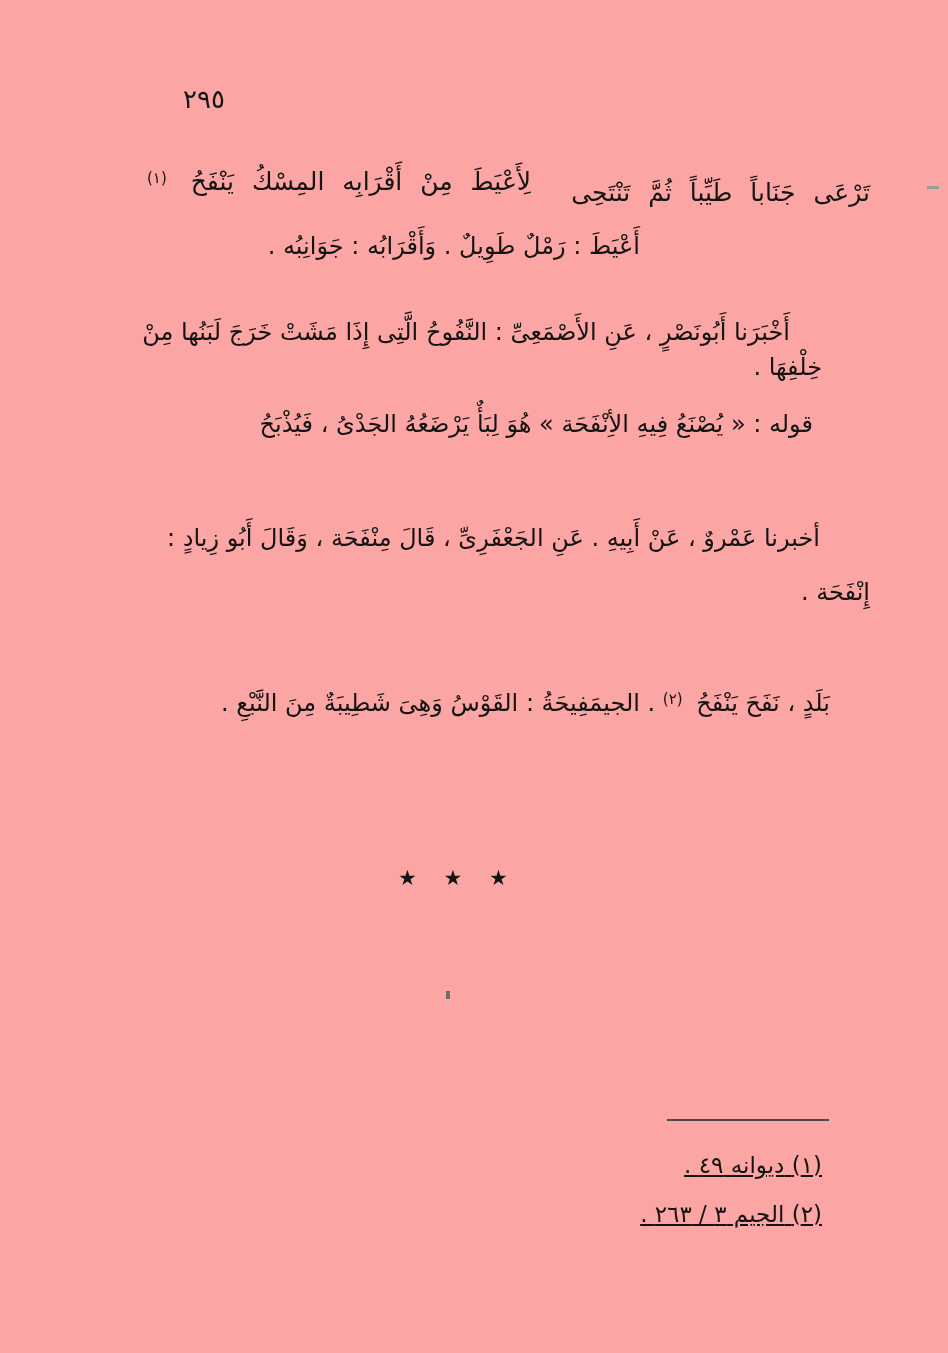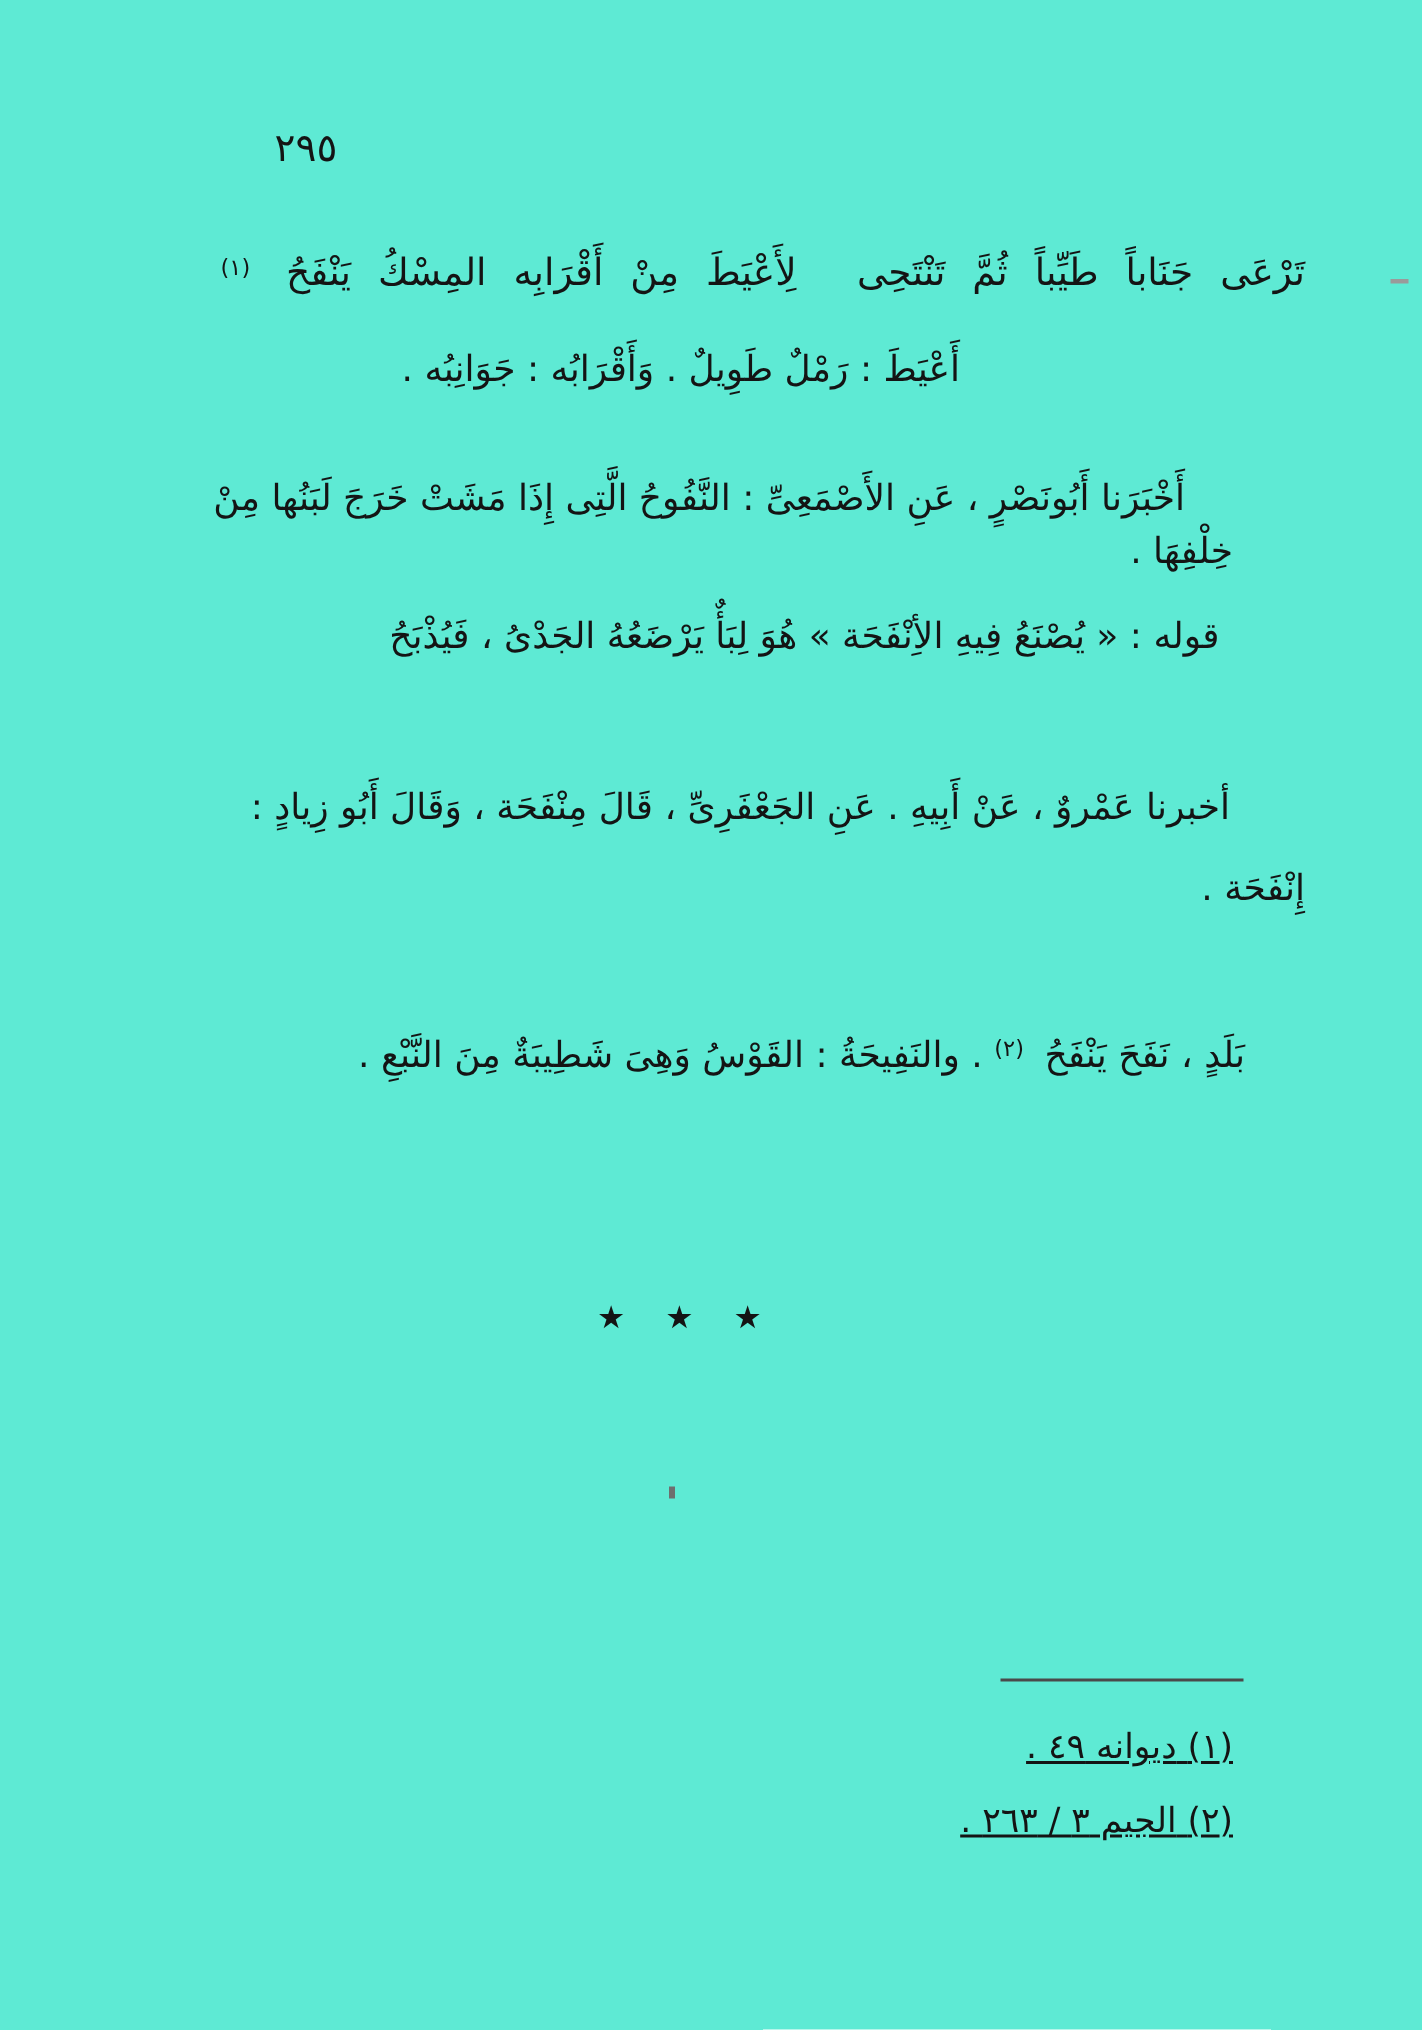--- a/index.html
+++ b/index.html
@@ -4,21 +4,21 @@
 <style>
   html, body {
     margin: 0;
     padding: 0;
     background: #ffffff;
   }
   .page {
     position: relative;
     width: 948px;
     height: 1353px;
-    background: #5eead4;
+    background: #fca5a5;
     font-family: "DejaVu Sans", sans-serif;
     color: #141414;
     direction: rtl;
     overflow: hidden;
   }
   .line {
     position: absolute;
     white-space: nowrap;
     font-size: 24px;
     line-height: 1.55;
@@ -27,21 +27,21 @@
     position: absolute;
     left: 183px;
     top: 84px;
     font-size: 26px;
     direction: rtl;
   }
   .verse {
     font-size: 25px;
     word-spacing: 10px;
   }
-  .hemistich-right { right: 78px; top: 163px; text-align: center; }
+  .hemistich-right { right: 78px; top: 174px; text-align: center; }
   .hemistich-left  { left: 147px; top: 163px; }
   .fn-ref {
     font-size: 15px;
     vertical-align: 7px;
     word-spacing: 0;
     margin-right: 6px;
   }
   .gloss  { right: 308px; top: 228px; }
   .p1l1   { right: 158px; top: 294px; margin-top: 20px; }
   .p1l2   { right: 126px; top: 349px; }
@@ -117,21 +117,21 @@
   <div class="line p1l2">خِلْفِهَا .</div>
 
   <div class="line p2l1">قوله : « يُصْنَعُ فِيهِ الأِنْفَحَة » هُوَ لِبَأٌ يَرْضَعُهُ الجَدْىُ ، فَيُذْبَحُ</div>
 
   <div class="line p3l1">أخبرنا عَمْروٌ ، عَنْ أَبِيهِ . عَنِ الجَعْفَرِىِّ ، قَالَ مِنْفَحَة ، وَقَالَ أَبُو زِيادٍ :</div>
   <div class="line p3l2">إِنْفَحَة .</div>
 
   <div class="line p4l2">
     <span>بَلَدٍ ، نَفَحَ يَنْفَحُ</span>
     <span class="fn-ref">(٢)</span>
-    <span> . والنَفِيحَةُ : القَوْسُ وَهِىَ شَطِيبَةٌ مِنَ النَّبْعِ .</span>
+    <span> . الجيمَفِيحَةُ : القَوْسُ وَهِىَ شَطِيبَةٌ مِنَ النَّبْعِ .</span>
   </div>
 
   <div class="stars">★ ★ ★</div>
 
   <div class="speck"></div>
   <div class="edge-dash"></div>
 
   <div class="fn-rule"></div>
 
   <div class="footnote fn1">

